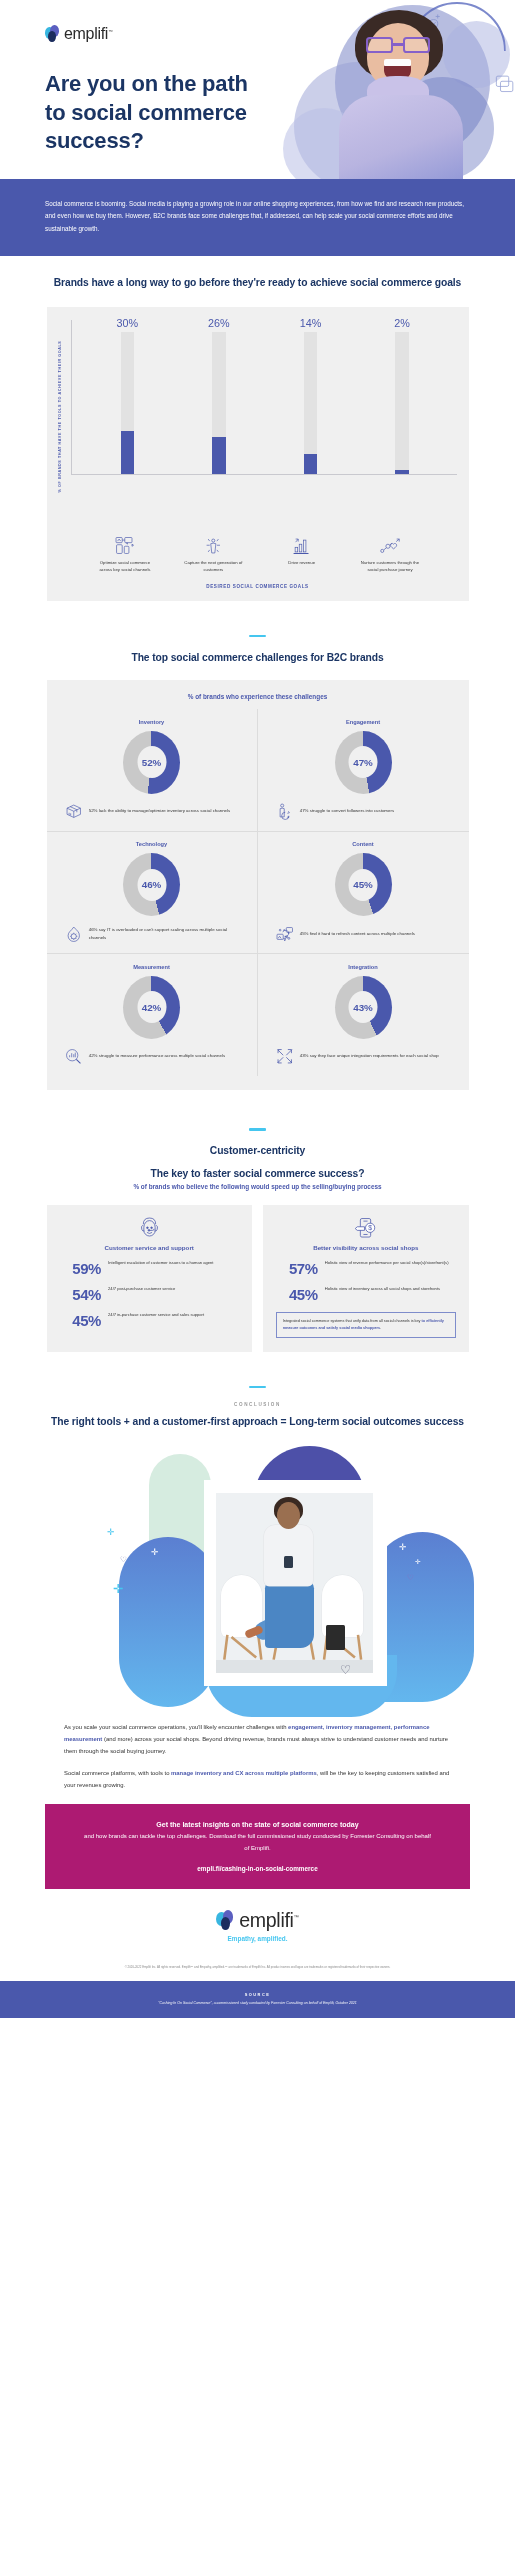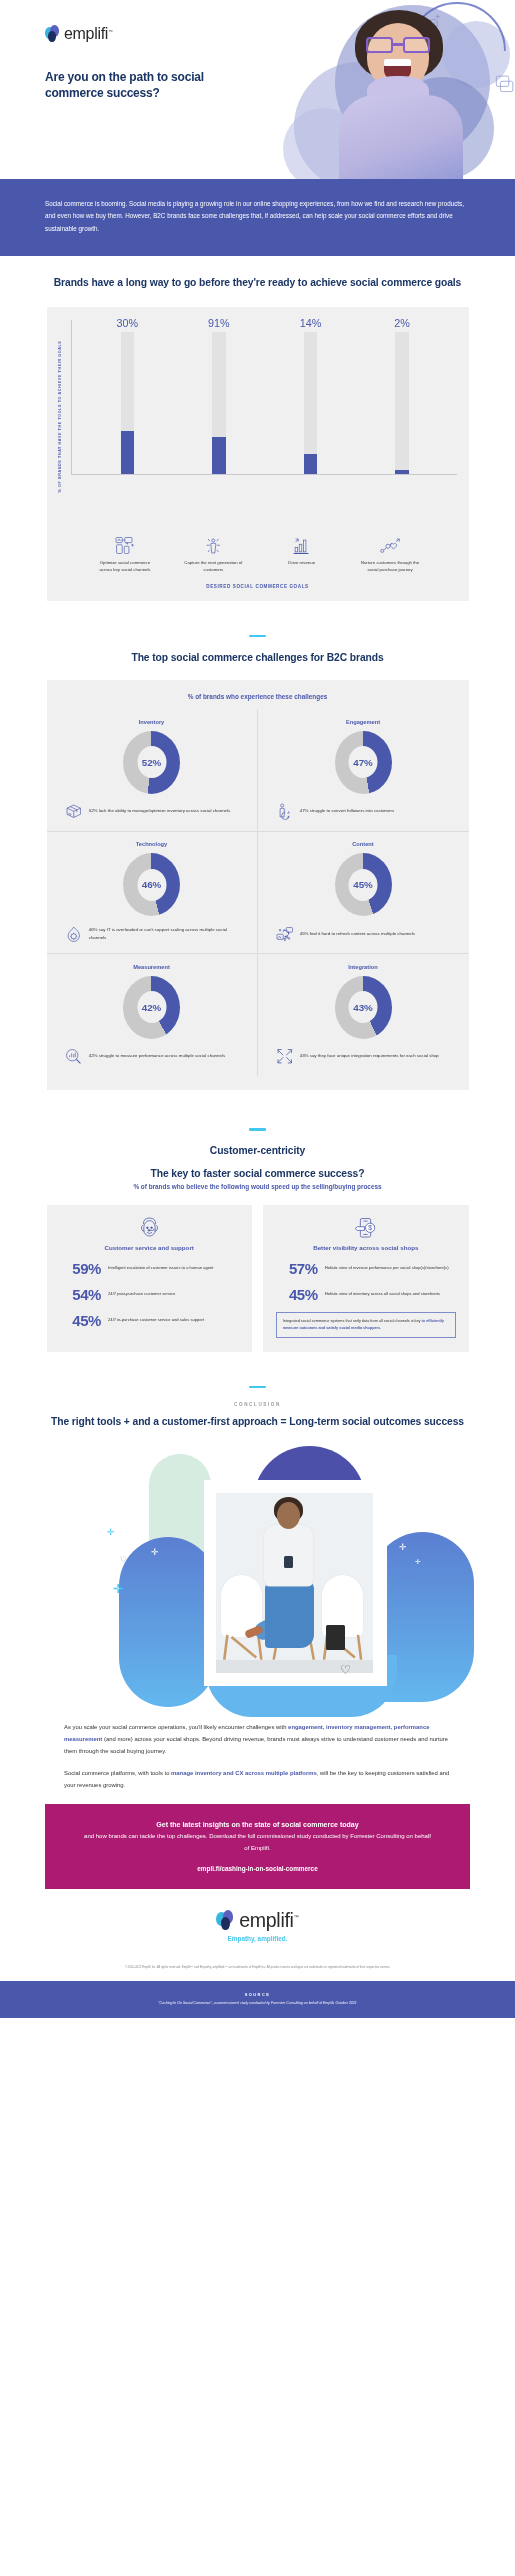--- a/index.html
+++ b/index.html
@@ -86,21 +86,21 @@
   .hero-text { position: absolute; left: 45px; top: 25px; width: 216px; }
   .logo-row { display: flex; align-items: center; gap: 4.6px; margin-bottom: 27px; }
   .logo-mark { position: relative; width: 14.4px; height: 17.5px; }
   .lm { position: absolute; border-radius: 50%; }
   .lm-a { width: 8.8px; height: 11.3px; left: 0; top: 2.1px; background: #38b6e0; }
   .lm-b { width: 8.8px; height: 11.3px; left: 5.2px; top: 0; background: #5b5fc0; }
   .lm-c { width: 7.7px; height: 10.3px; left: 3.1px; top: 6.2px; background: #1c2d5e; }
   .logo-word { font-size: 16px; font-weight: 400; color: #2b2b2b; letter-spacing: -0.3px; }
   .logo-word sup { font-size: 4.6px; vertical-align: super; }
   .hero-h1 {
-    font-size: 12px; line-height: 1.30; font-weight: 800;
+    font-size: 22px; line-height: 1.30; font-weight: 800;
     color: #1b3564; letter-spacing: -0.2px;
   }
 
   
   .intro-band { background: #4a58ac; padding: 18.5px 45px 20.6px; }
   .intro-band p {
     color: #ffffff; font-size: 6.3px; line-height: 2.0; font-weight: 400;
   }
 
   
@@ -179,21 +179,21 @@
   .donut-pct { font-size: 9.8px; font-weight: 800; color: #4a58ac; }
   .donut-foot { display: flex; align-items: center; gap: 6.2px; margin-top: 8.2px; }
   .donut-foot .fi { flex: 0 0 18.5px; height: 18.5px; display: flex; align-items: center; justify-content: center; }
   .donut-foot .ft { font-size: 4.4px; line-height: 1.75; color: #333; }
 
   
   .cc-grid { display: grid; grid-template-columns: 1fr 1fr; gap: 11.3px; margin: 13.4px 15.5px 0; }
   .cc-card { background: #f0f0f0; padding: 11.3px 12.4px 13.4px; }
   .cc-icon { height: 23px; display: flex; align-items: center; justify-content: center; margin-bottom: 5.2px; }
   .cc-title { text-align: center; font-size: 6.2px; font-weight: 700; color: #4a58ac; margin-bottom: 8.2px; }
-  .cc-row { display: flex; align-items: center; gap: 7.2px; margin-bottom: 9.3px; }
+  .cc-row { display: flex; gap: 7.2px; margin-bottom: 9.3px; }
   .cc-pct { font-size: 15px; font-weight: 800; color: #4a58ac; width: 42px; text-align: right; letter-spacing: -0.5px; }
   .cc-txt { font-size: 4.1px; line-height: 1.65; color: #333; }
   .cc-note {
     border: 0.5px solid #7e8ccb; padding: 5.2px 6.2px;
     font-size: 3.8px; line-height: 1.8; color: #333; margin-top: 3.1px;
   }
   .cc-note b { color: #4a58ac; font-weight: 700; }
 
   
   .kicker {
@@ -336,21 +336,21 @@
           <div class="bar-col">
             <div class="bar-track"></div>
             <div class="bar-fill" style="height:30%">
               <span class="bar-value">30%</span>
             </div>
           </div>
 
           <div class="bar-col">
             <div class="bar-track"></div>
             <div class="bar-fill" style="height:26%">
-              <span class="bar-value">91%</span>
+              <span class="bar-value">26%</span>
             </div>
           </div>
 
           <div class="bar-col">
             <div class="bar-track"></div>
             <div class="bar-fill" style="height:14%">
               <span class="bar-value">14%</span>
             </div>
           </div>
 

